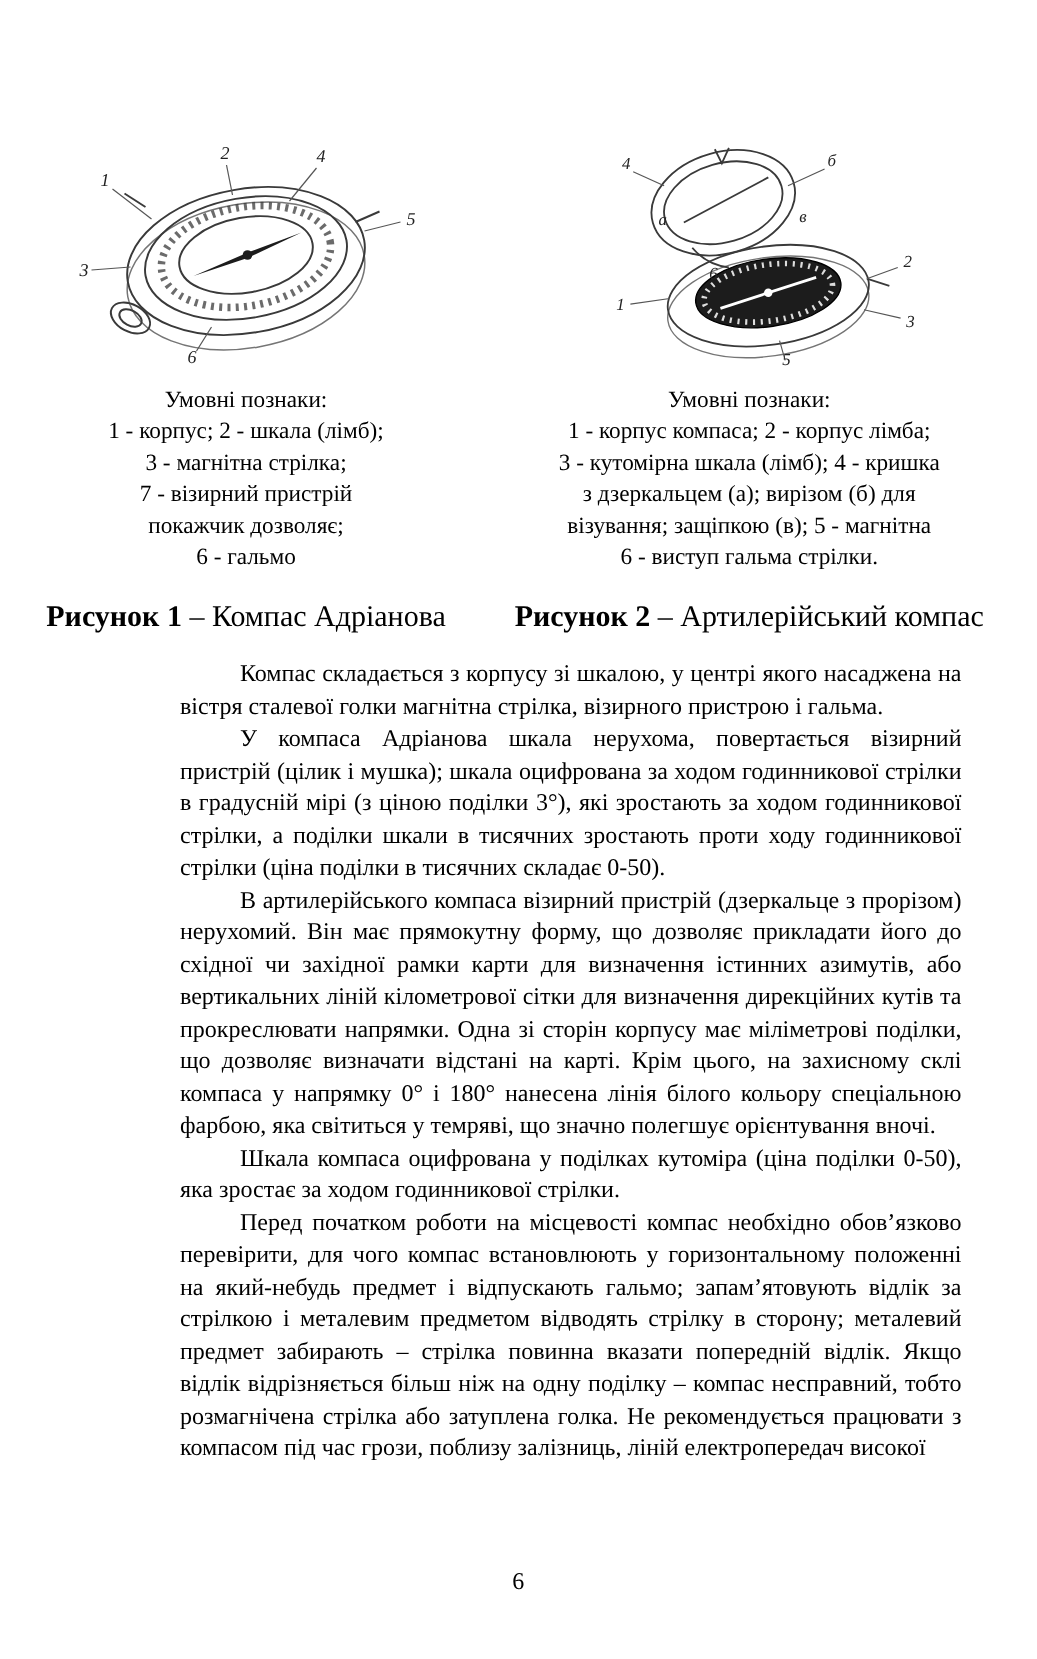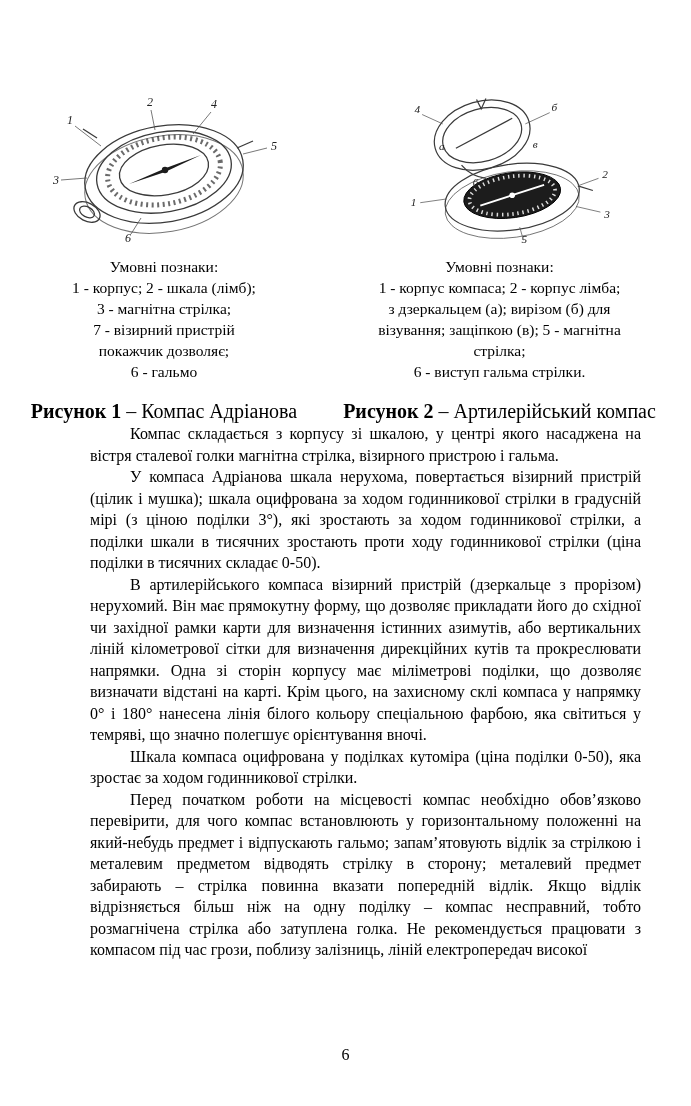--- a/index.html
+++ b/index.html
@@ -40,21 +40,22 @@
     white-space: nowrap;
   }
   .caption {
     margin: 18px 0 0 0;
     font-size: 20px;
     text-align: center;
     white-space: nowrap;
   }
   .caption b { font-weight: bold; }
   .body-text {
-    padding: 0 50px 0 90px;
+    margin-top: 16px;
+    padding: 0 50px 0 120px;
   }
   .para {
     margin: 0;
     font-size: 16px;
     line-height: 21.5px;
     text-align: justify;
     text-indent: 40px;
   }
   .page-number {
     position: absolute;
@@ -157,23 +158,23 @@
           <text x="30" y="122">1</text>
           <text x="234" y="92">2</text>
           <text x="236" y="134">3</text>
           <text x="148" y="161">5</text>
           <text x="96" y="100">6</text>
         </svg>
       </div>
       <div class="legend">
         <div>Умовні познаки:</div>
         <div>1 - корпус компаса; 2 - корпус лімба;</div>
+        <div>3 - кутомірна шкала (лімб); 4 - кришка</div>
         <div>з дзеркальцем (а); вирізом (б) для</div>
         <div>візування; защіпкою (в); 5 - магнітна</div>
-        <div>стрілка;</div>
         <div>6 - виступ гальма стрілки.</div>
       </div>
       <p class="caption"><b>Рисунок 2</b><span> – Артилерійський компас</span></p>
     </div>
 
   </div>
 
   <div class="body-text">
     <p class="para">Компас складається з корпусу зі шкалою, у центрі якого насаджена на вістря сталевої голки магнітна стрілка, візирного пристрою і гальма.</p>
     <p class="para">У компаса Адріанова шкала нерухома, повертається візирний пристрій (цілик і мушка); шкала оцифрована за ходом годинникової стрілки в градусній мірі (з ціною поділки 3°), які зростають за ходом годинникової стрілки, а поділки шкали в тисячних зростають проти ходу годинникової стрілки (ціна поділки в тисячних складає 0-50).</p>

